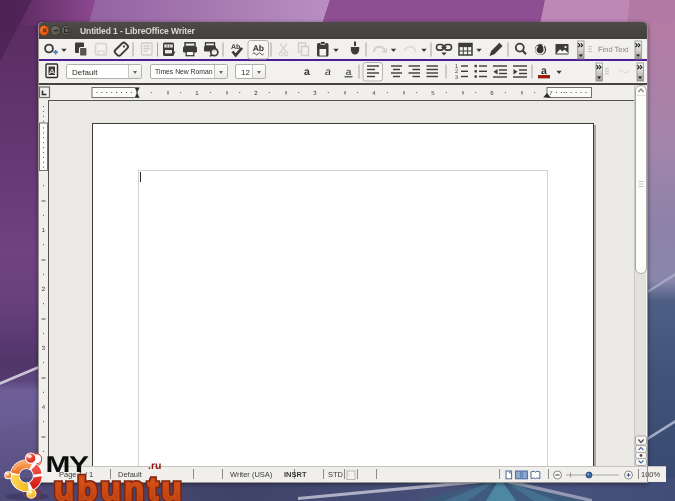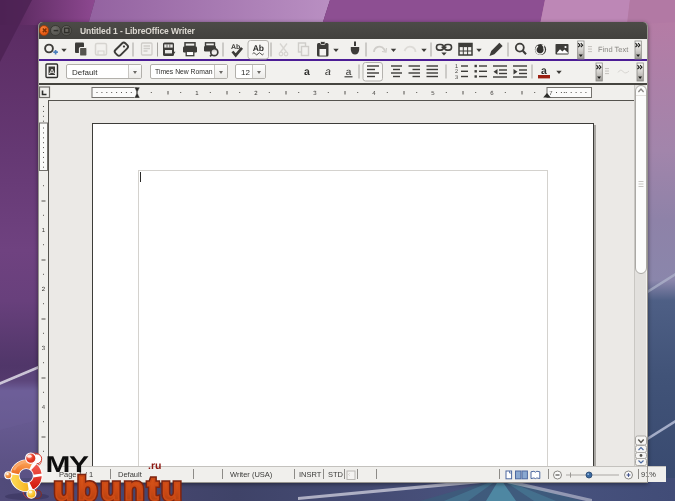--- a/index.html
+++ b/index.html
@@ -489,30 +489,30 @@
   </div>
 
   <div id="statusbar">
     <span class="stext" style="left:3px;">Page 1 / 1</span>
     <span class="ssep" style="left:54px;"></span>
     <span class="stext" style="left:62px;">Default</span>
     <span class="ssep" style="left:137px;"></span>
     <span class="ssep" style="left:166px;"></span>
     <span class="stext" style="left:174px;">Writer (USA)</span>
     <span class="ssep" style="left:238px;"></span>
-    <span class="stext" style="left:243px;">INSRT</span>
+    <span class="stext" style="left:228px;font-weight:bold;">INSRT</span>
     <span class="ssep" style="left:267px;"></span>
     <span class="stext" style="left:272px;">STD</span>
     <span class="ssep" style="left:288px;"></span>
     <span class="ssep" style="left:301px;"></span>
     <span class="ssep" style="left:320px;"></span>
     <span class="ssep" style="left:443px;"></span>
     <span class="ssep" style="left:492px;"></span>
     <span class="ssep" style="left:581.6px;"></span>
-    <span class="stext" style="left:585px;">91%</span>
+    <span class="stext" style="left:585px;">100%</span>
     <svg id="sbsvg" width="610" height="16" viewBox="0 0 610 16" style="position:absolute;left:0;top:0">
           <rect x="291" y="4" width="8" height="8.5" fill="#f4f3f1" stroke="#bab8b4"></rect>
           <path d="M291 6 l3 3 M294 6 l-3 3" stroke="#d8d6d2" stroke-width="0.8"></path>
           <rect x="450" y="4" width="5.6" height="7.8" fill="#fff" stroke="#4e69a0" stroke-width="1"></rect>
           <path d="M453.5 4 v2 h2" fill="none" stroke="#4e69a0" stroke-width="0.8"></path>
           <rect x="459.5" y="4" width="5.4" height="7.8" fill="#8aa8d0" stroke="#4e69a0" stroke-width="1"></rect>
           <rect x="466" y="4" width="5.4" height="7.8" fill="#8aa8d0" stroke="#4e69a0" stroke-width="1"></rect>
           <path d="M475 4.8 q3.7 -1.3 4.4 0.4 q0.7 -1.7 4.4 -0.4 v6.8 q-3.7 -1.3 -4.4 0 q-0.7 -1.3 -4.4 0 z" fill="#fff" stroke="#4e69a0" stroke-width="1"></path>
           <circle cx="501.5" cy="8" r="4" fill="#fbfbfa" stroke="#8a8884" stroke-width="1"></circle>
           <line x1="499.5" y1="8" x2="503.5" y2="8" stroke="#44423f" stroke-width="1.1"></line>

